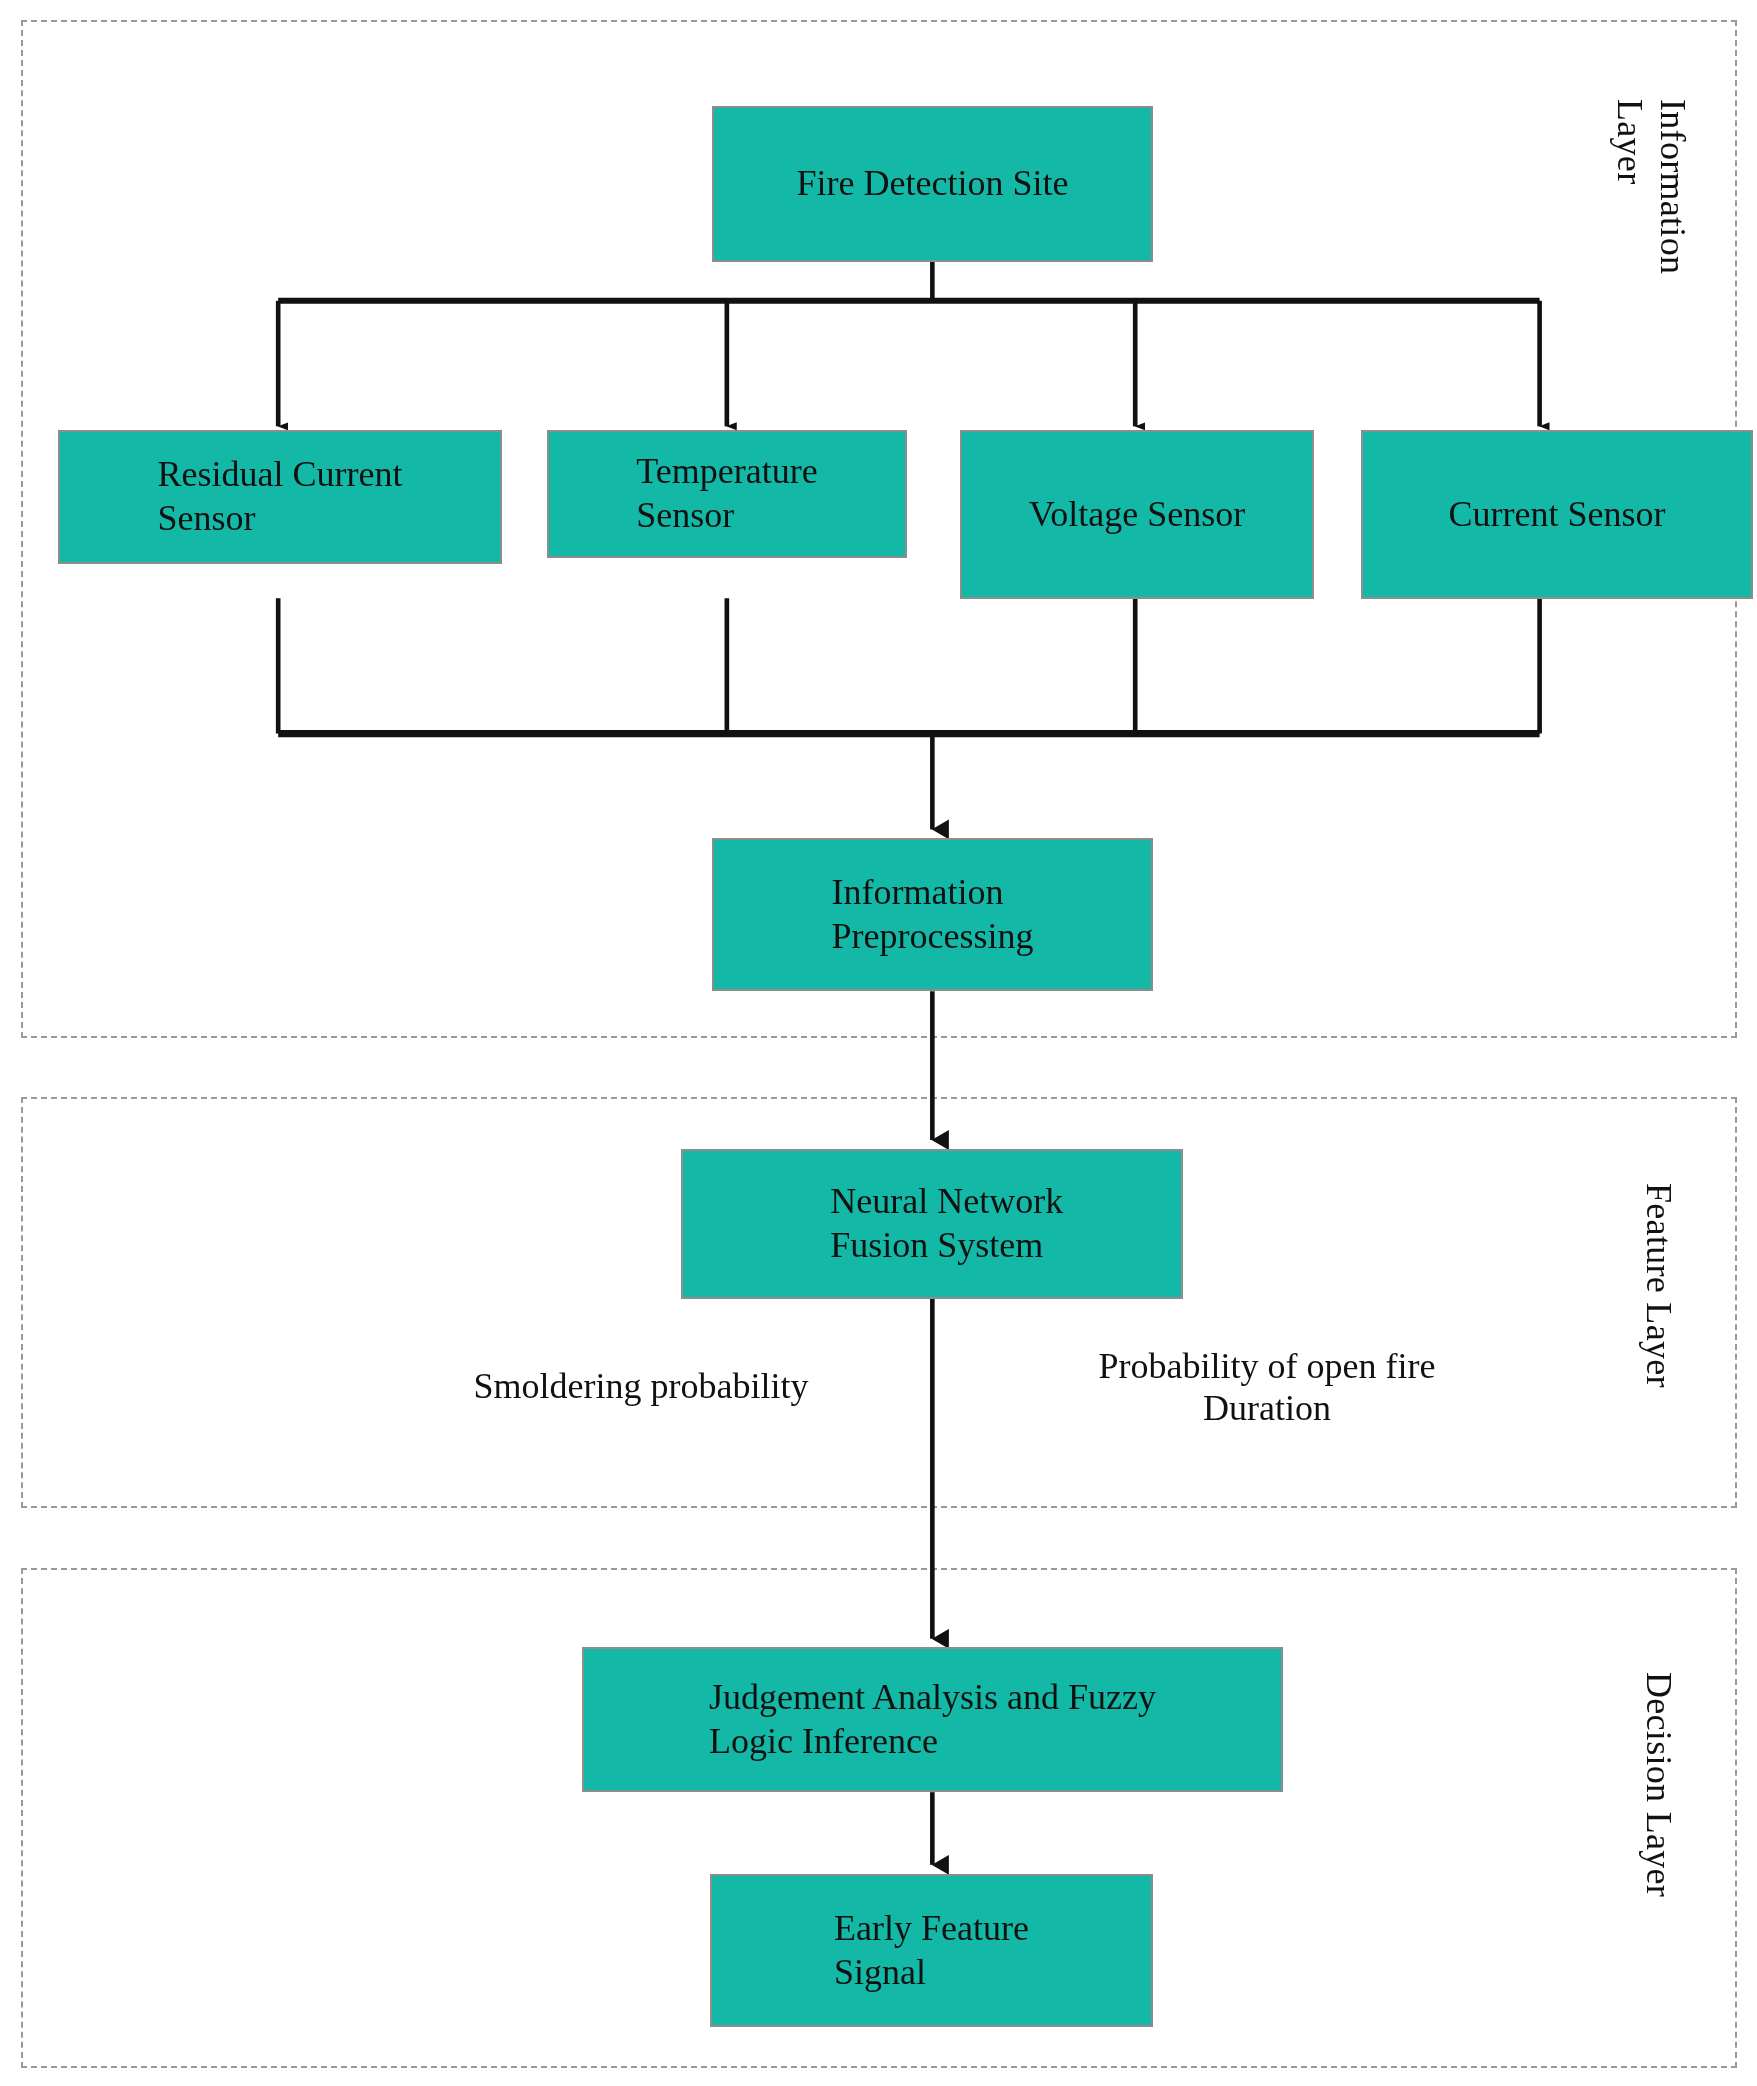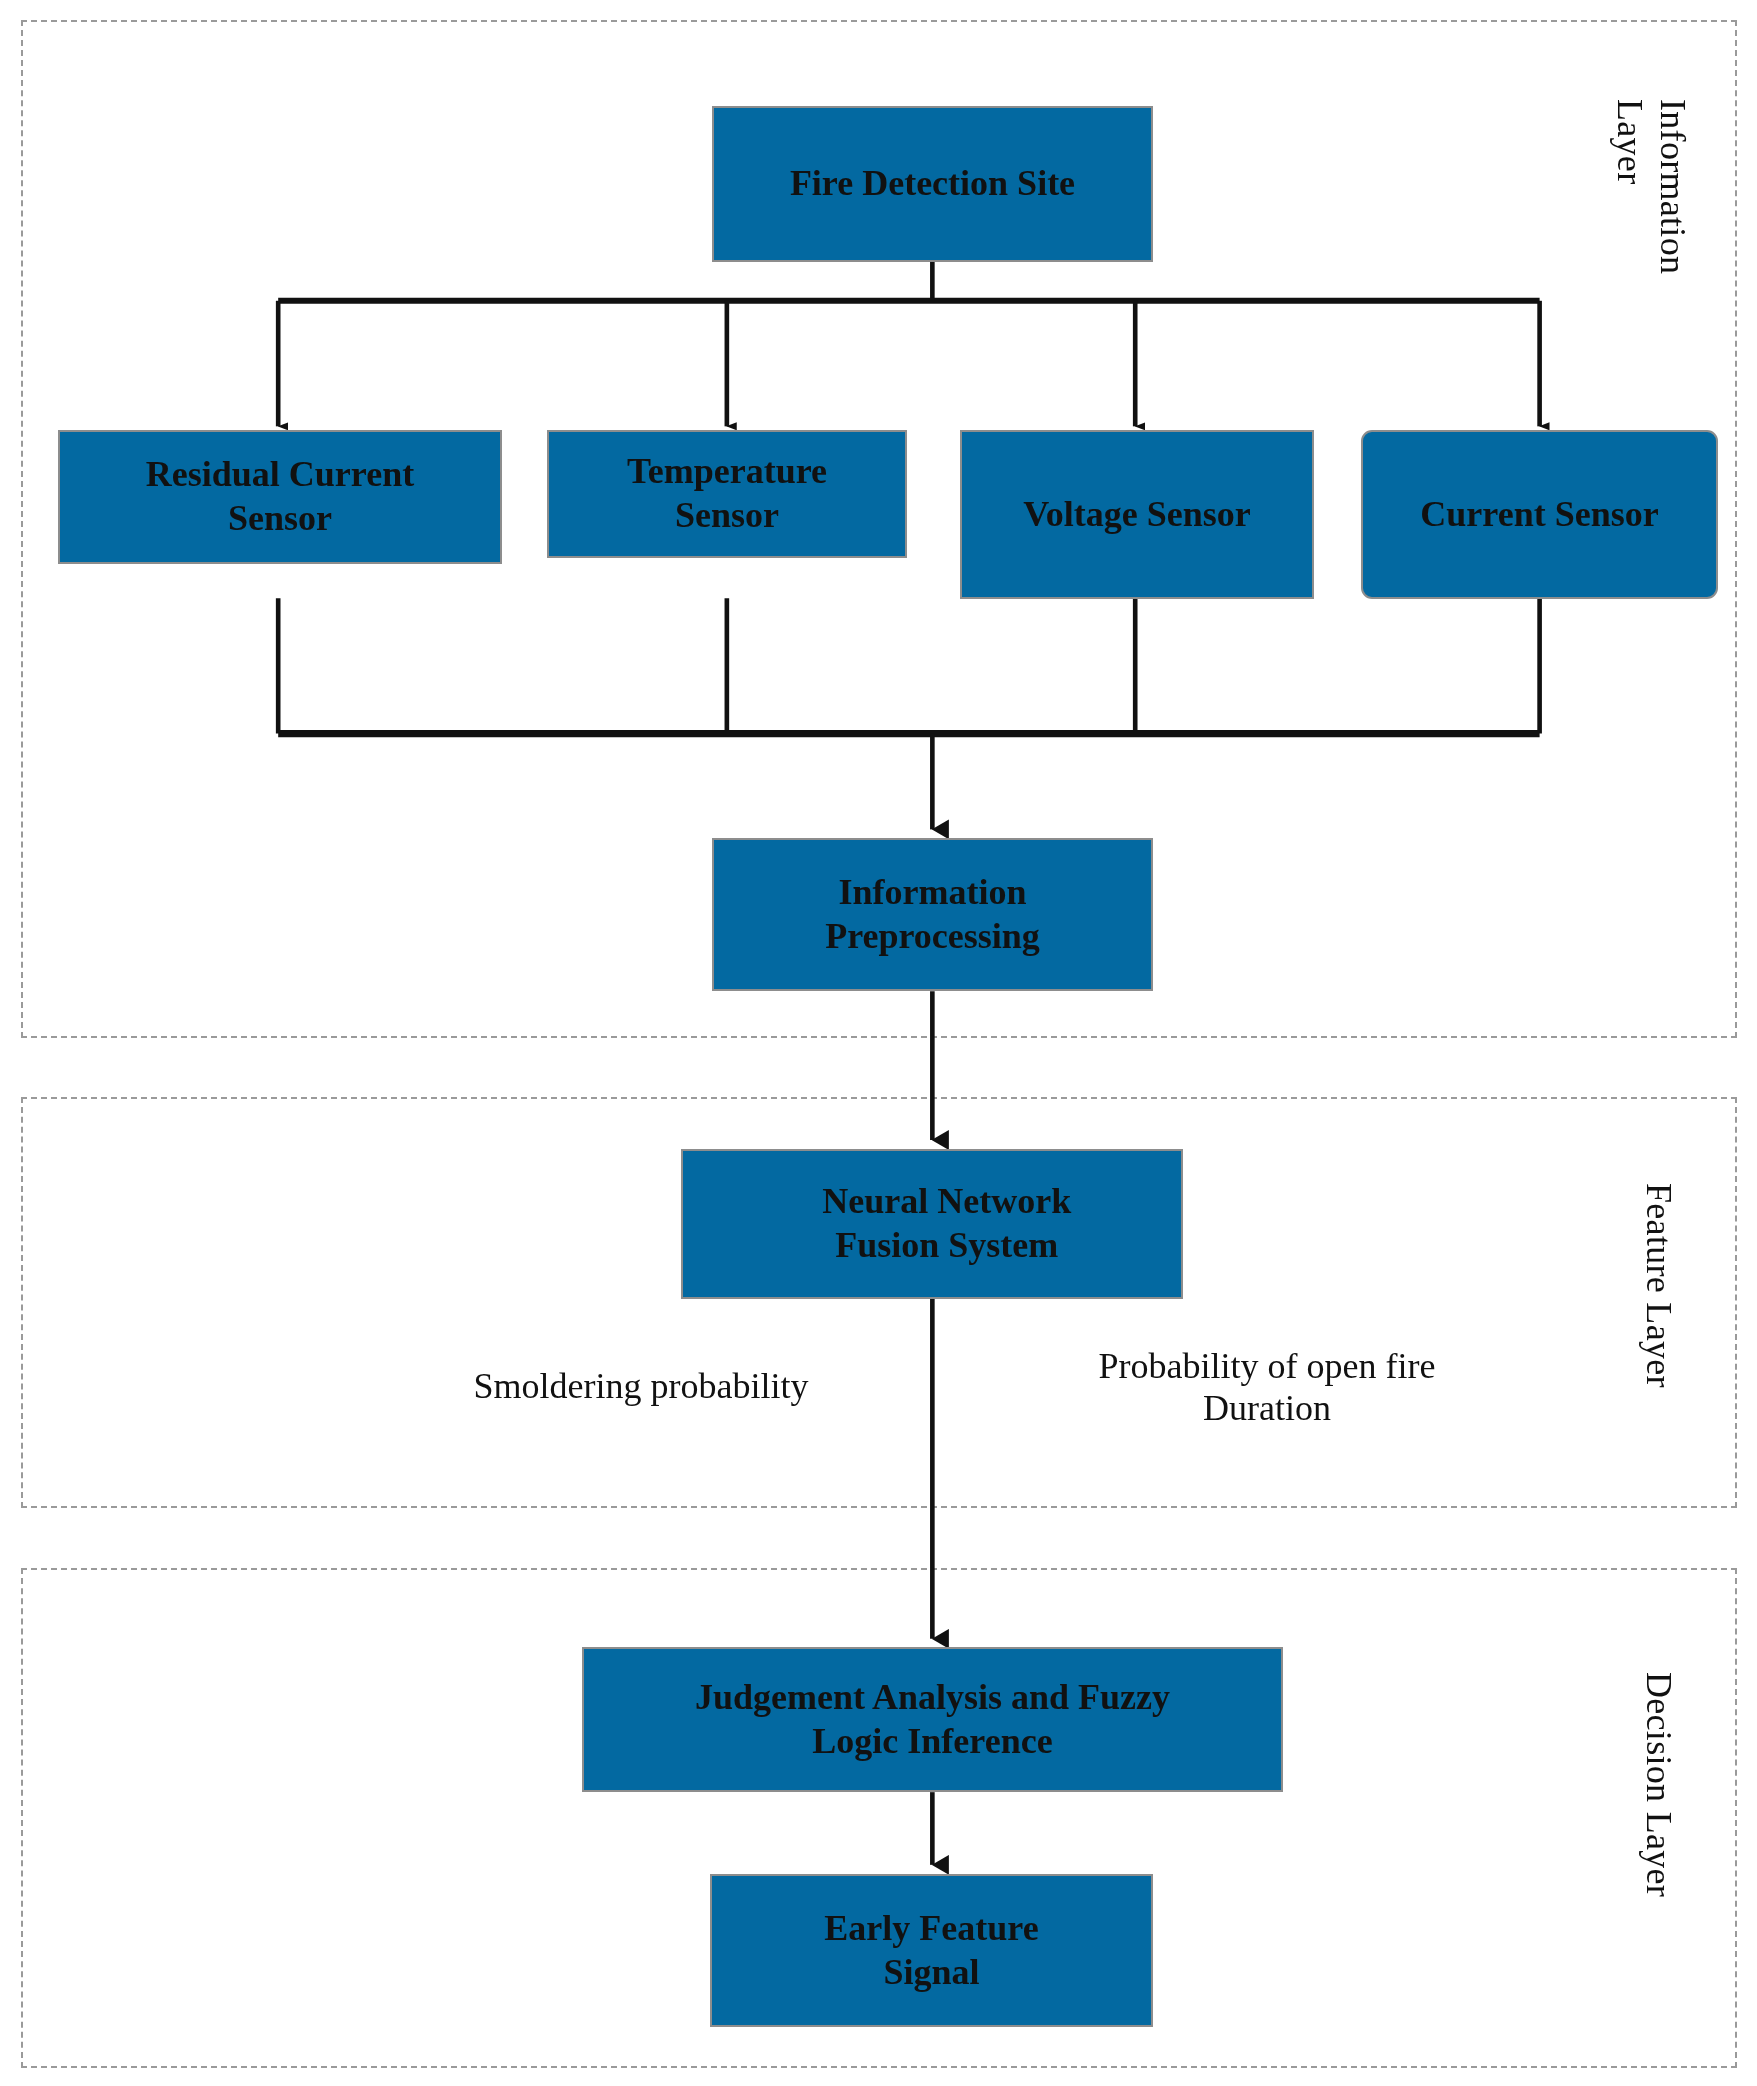--- a/index.html
+++ b/index.html
@@ -33,31 +33,30 @@
     line-height: 1.18;
     color: #111111;
     white-space: pre;
     letter-spacing: 0.3px;
   }
   
   .node {
     position: absolute;
     border: 2px solid #8d8d8d;
     box-sizing: border-box;
-    background: #0369a1;
+    background: #14b8a6;
     display: flex;
     align-items: center;
     justify-content: center;
-    text-align: center;
+    text-align: left;
     color: #111111;
     font-size: 36px;
     line-height: 1.22;
     padding: 2.6px 6.6px;
     white-space: pre-line;
-    font-weight: bold;
   }
   
   .annot {
     position: absolute;
     font-size: 36px;
     line-height: 1.18;
     color: #111111;
     white-space: pre-line;
   }
   .annot.right-of-line { text-align: left; }
@@ -124,21 +123,21 @@
   <div class="node" style="left:712px; top:106px; width:441px; height:156px;">Fire Detection Site</div>
 
   <div class="node" style="left:58px; top:430px; width:444px; height:134px;">Residual Current
 Sensor</div>
 
   <div class="node" style="left:547px; top:430px; width:360px; height:128px;">Temperature
 Sensor</div>
 
   <div class="node" style="left:960px; top:430px; width:354px; height:169px;">Voltage Sensor</div>
 
-  <div class="node" style="left:1361px; top:430px; width:357px; height:169px;border-radius:11px;">Current Sensor</div>
+  <div class="node" style="left:1361px; top:430px; width:392px; height:169px;">Current Sensor</div>
 
   <div class="node" style="left:712px; top:838px; width:441px; height:153px;">Information
 Preprocessing</div>
 
   <div class="node" style="left:681px; top:1149px; width:502px; height:150px;padding-left:36px;">Neural Network
 Fusion System</div>
 
   <div class="node" style="left:582px; top:1647px; width:701px; height:145px;">Judgement Analysis and Fuzzy
 Logic Inference</div>
 

